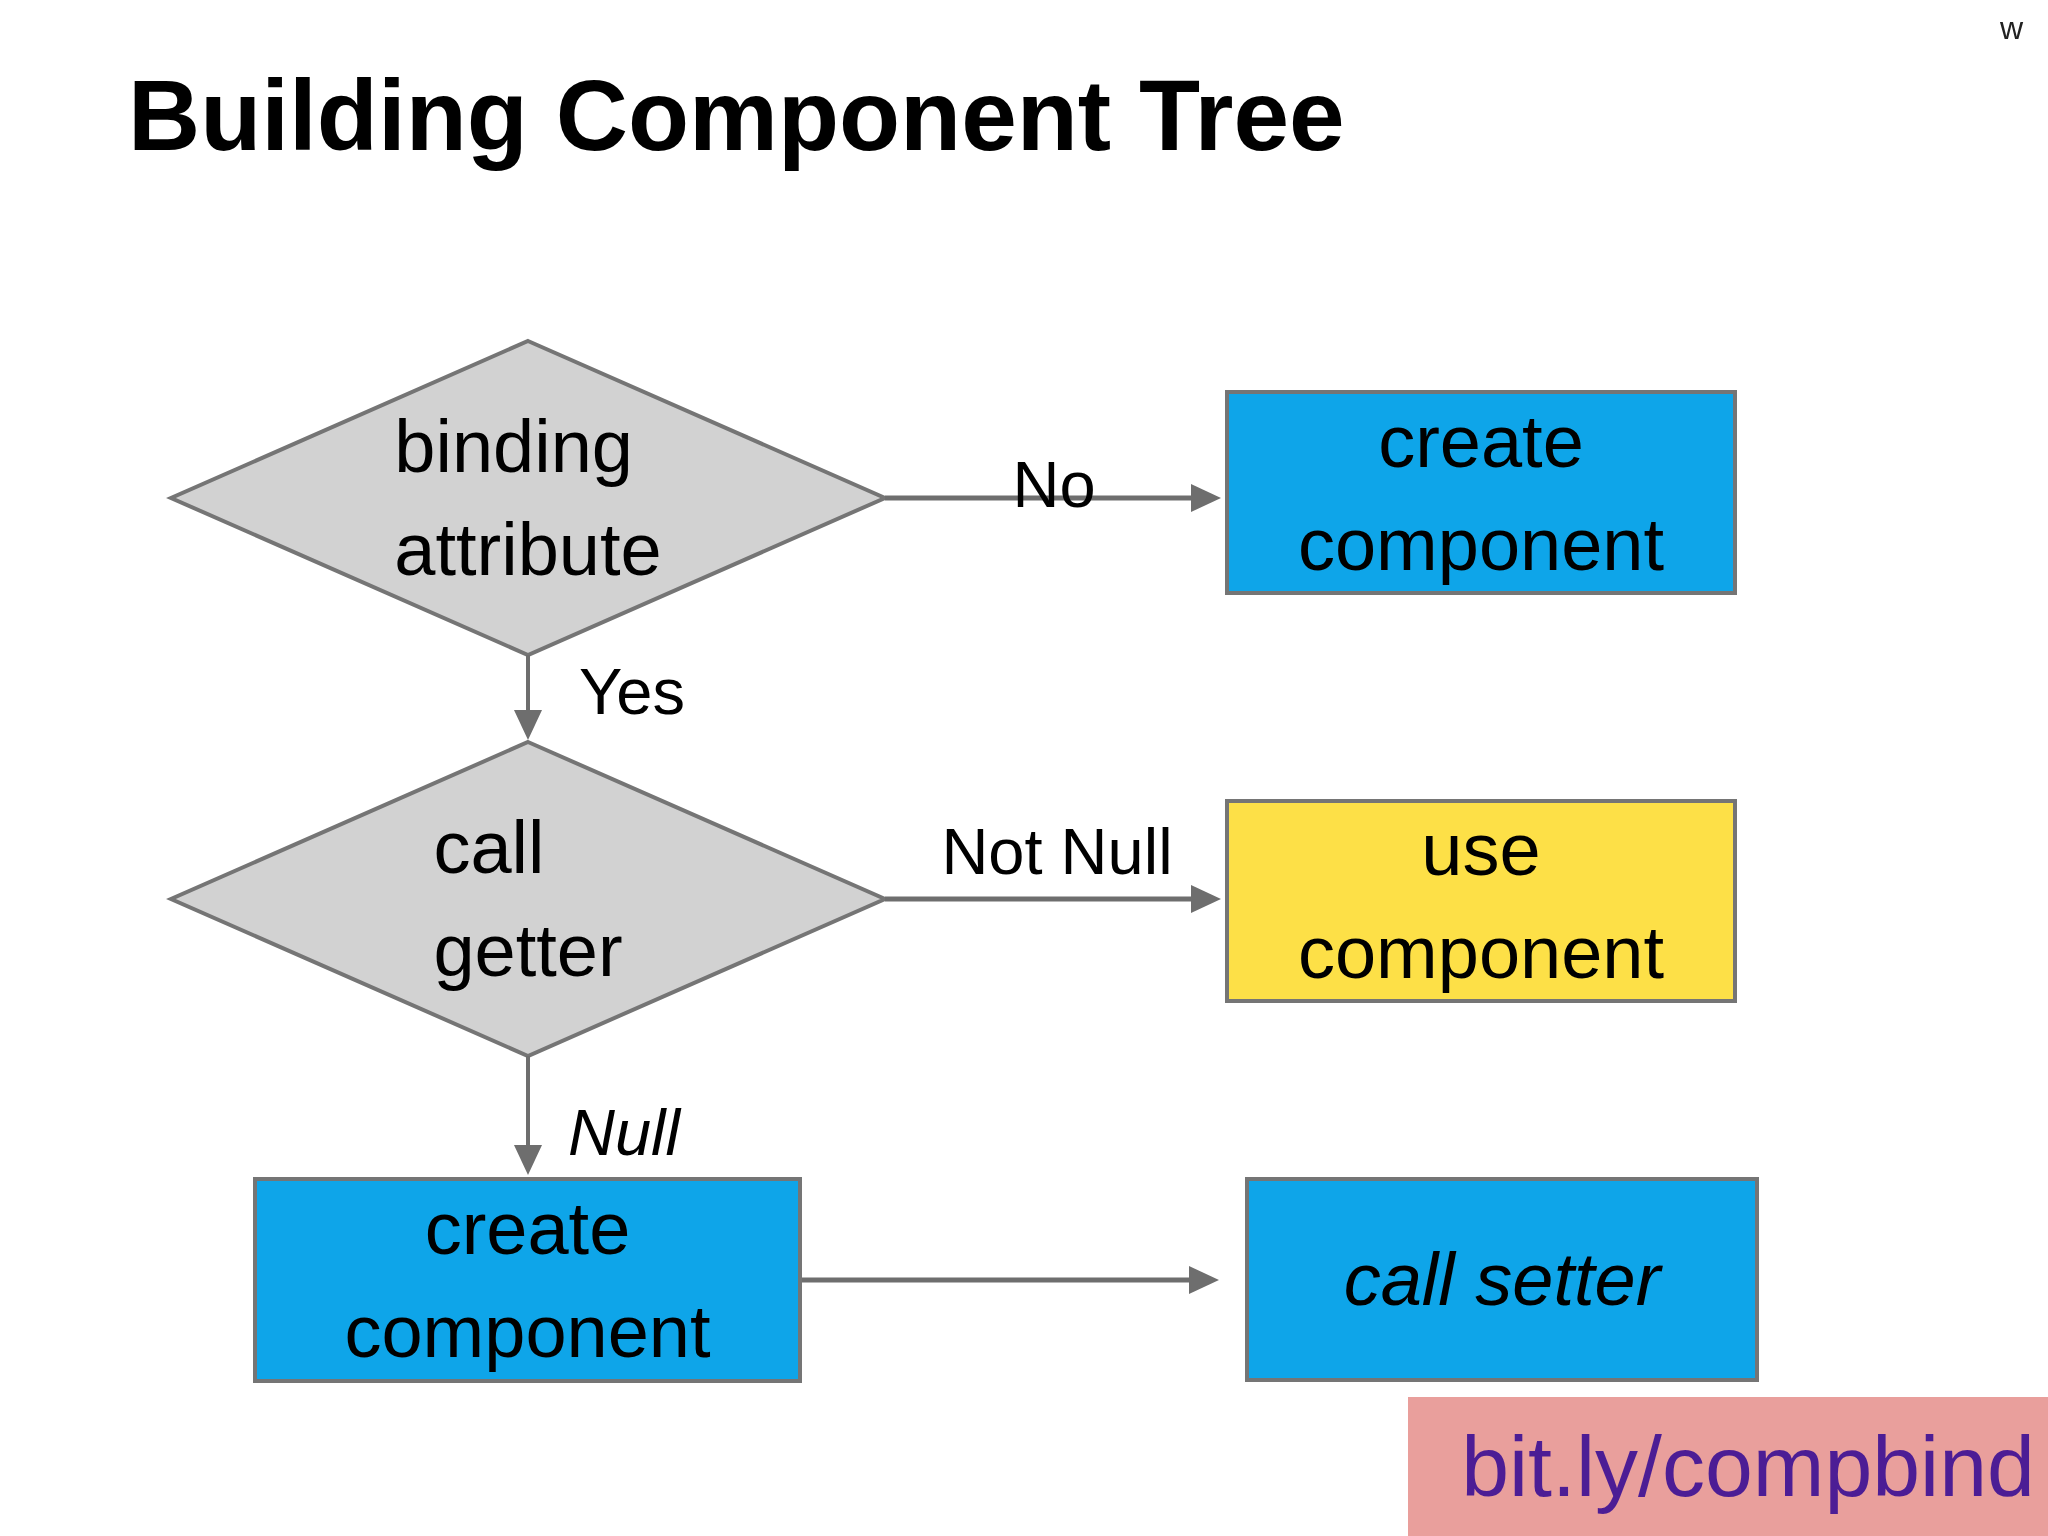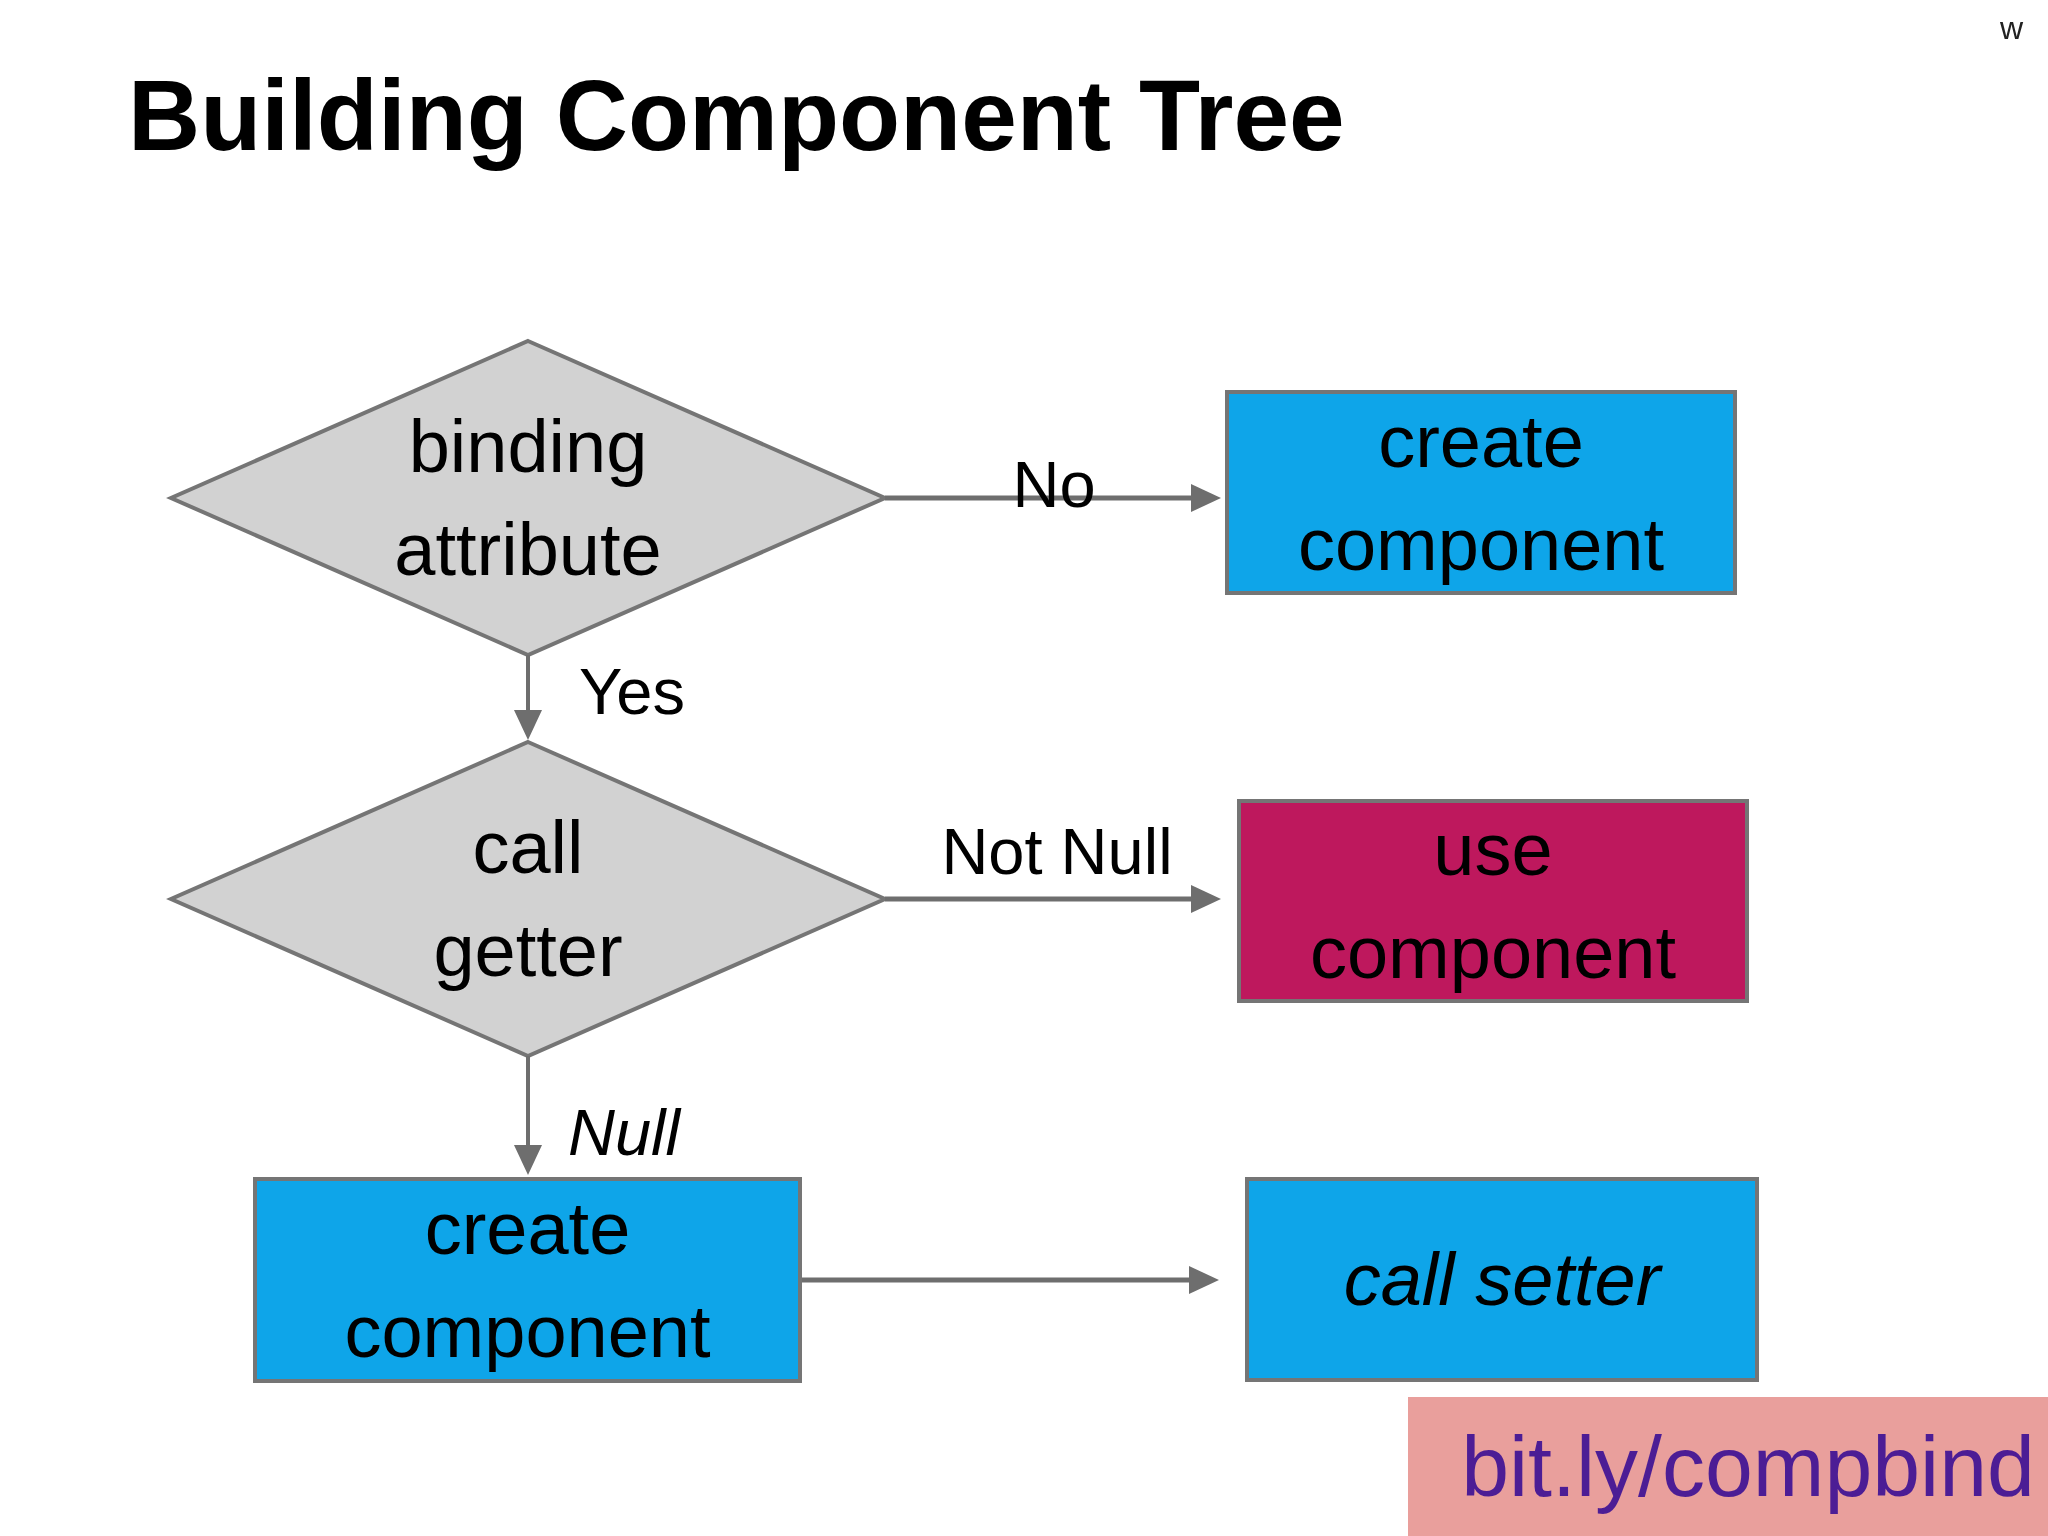--- a/index.html
+++ b/index.html
@@ -39,21 +39,21 @@
     left: 0;
     top: 0;
     width: 2048px;
     height: 1536px;
   }
   .node-text {
     position: absolute;
     display: flex;
     align-items: center;
     justify-content: center;
-    text-align: center;
+    text-align: left;
     white-space: pre-line;
     font-size: 74px;
     line-height: 103px;
     color: #000000;
   }
   .diamond-text-1 { left: 228px; top: 393px; width: 600px; height: 210px; }
   .diamond-text-2 { left: 228px; top: 794px; width: 600px; height: 210px; }
   .box {
     position: absolute;
     box-sizing: border-box;
@@ -62,21 +62,21 @@
     display: flex;
     align-items: center;
     justify-content: center;
     text-align: center;
     white-space: pre-line;
     font-size: 74px;
     line-height: 103px;
     color: #000000;
   }
   .box-create-top   { left: 1225px; top: 390px;  width: 512px; height: 205px; }
-  .box-use          { left: 1225px; top: 799px;  width: 512px; height: 204px; background: #be185d; margin-left: 12px; }
+  .box-use          { left: 1225px; top: 799px;  width: 512px; height: 204px; background: #fde047; }
   .box-create-bottom{ left: 253px;  top: 1177px; width: 549px; height: 206px; }
   .box-call-setter  { left: 1245px; top: 1177px; width: 514px; height: 205px; font-style: italic; }
   .edge-label {
     position: absolute;
     transform: translate(-50%, -50%);
     font-size: 65px;
     line-height: 70px;
     white-space: nowrap;
     color: #000000;
   }

